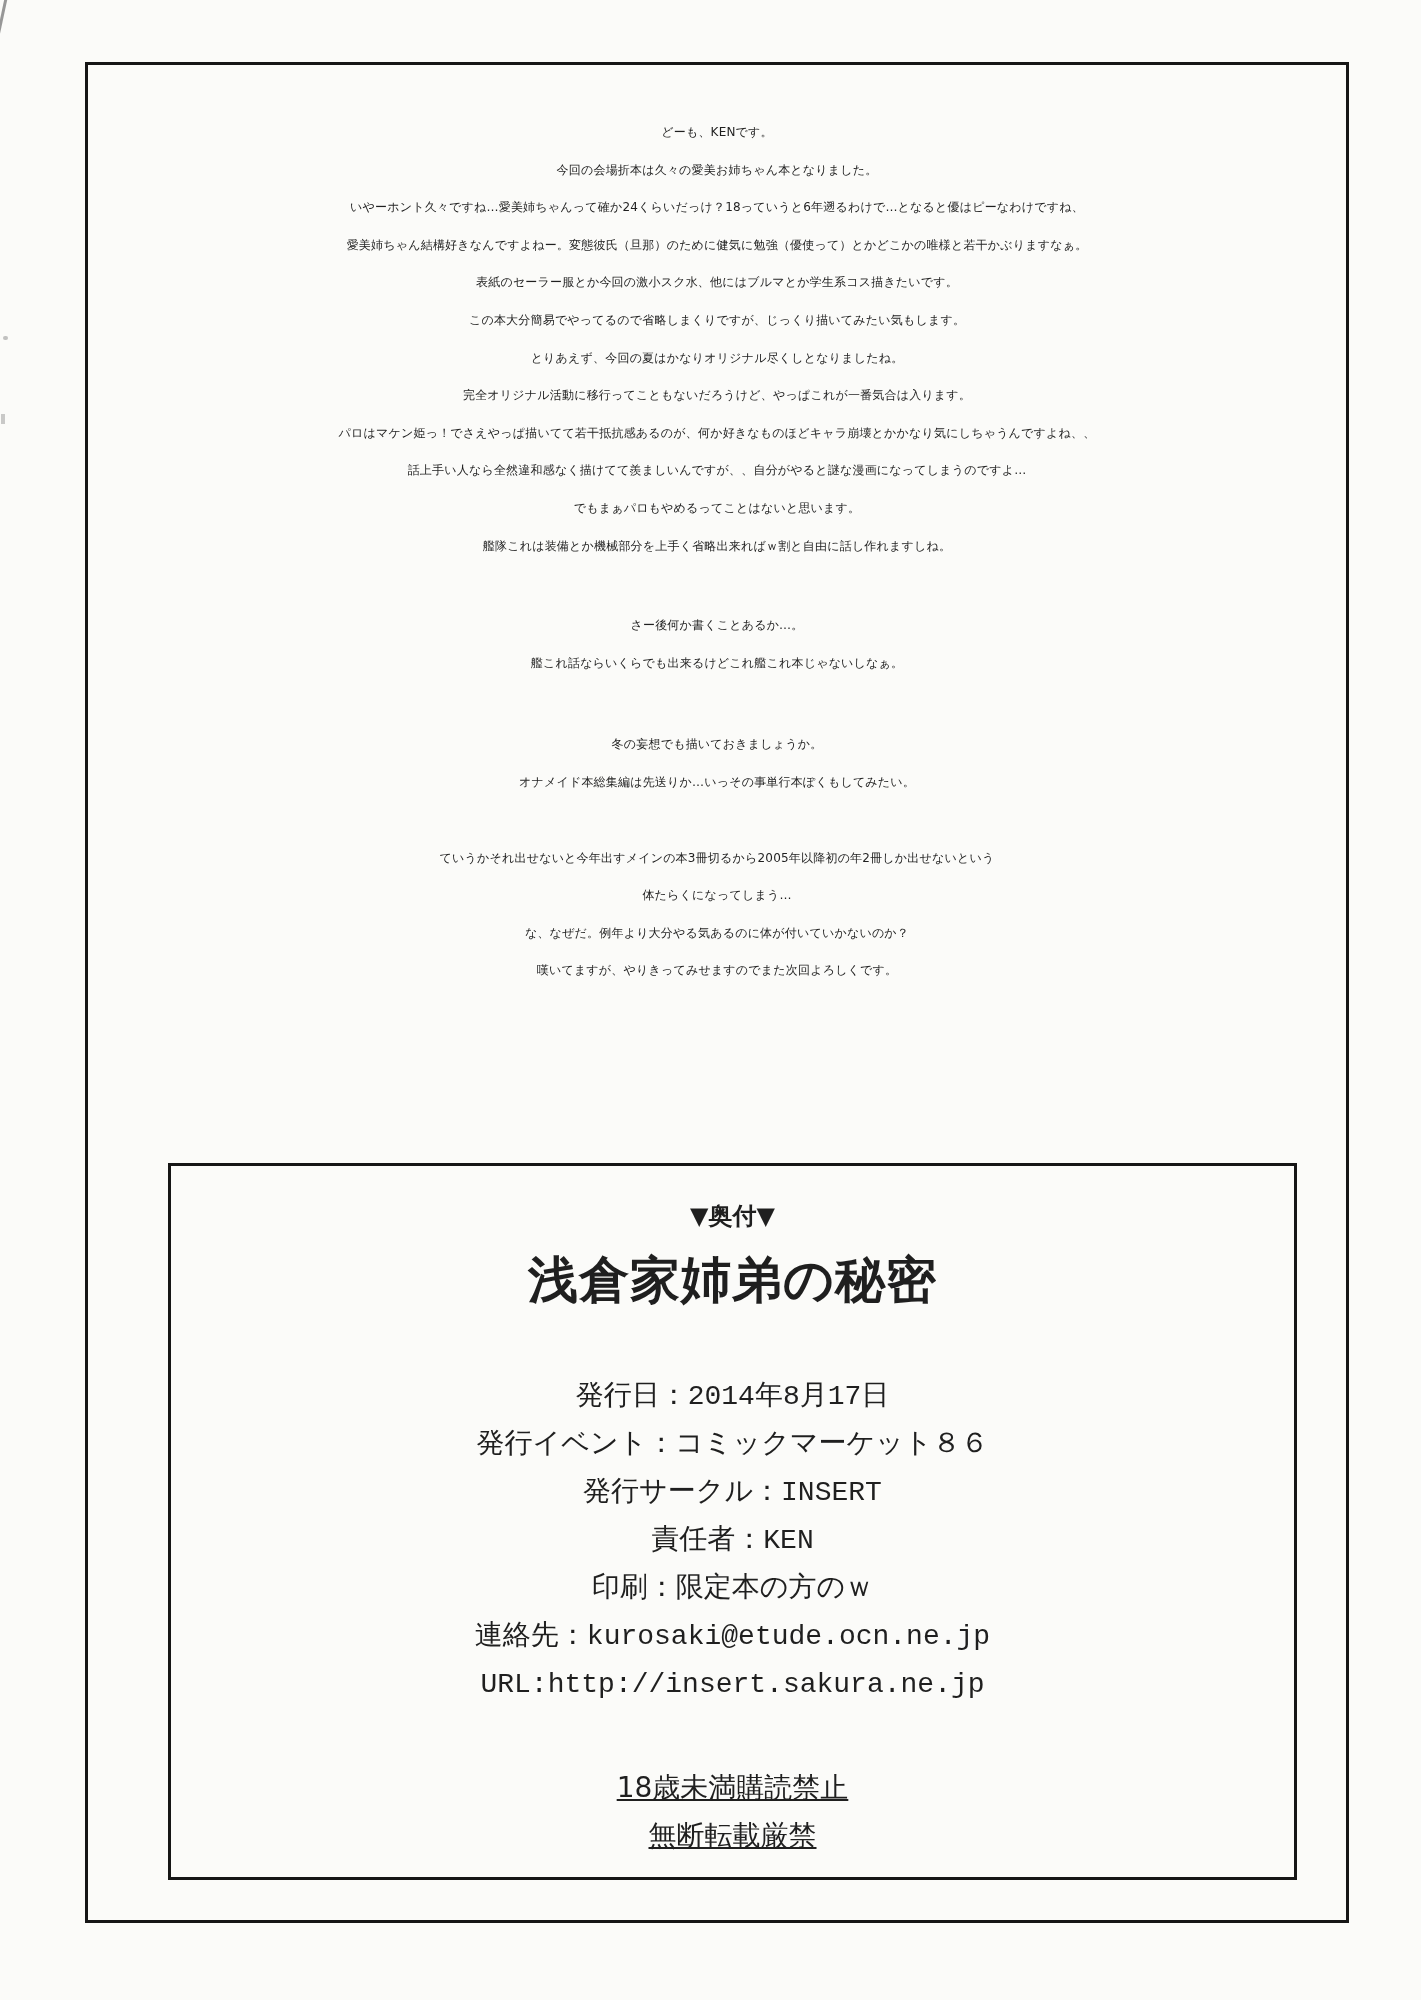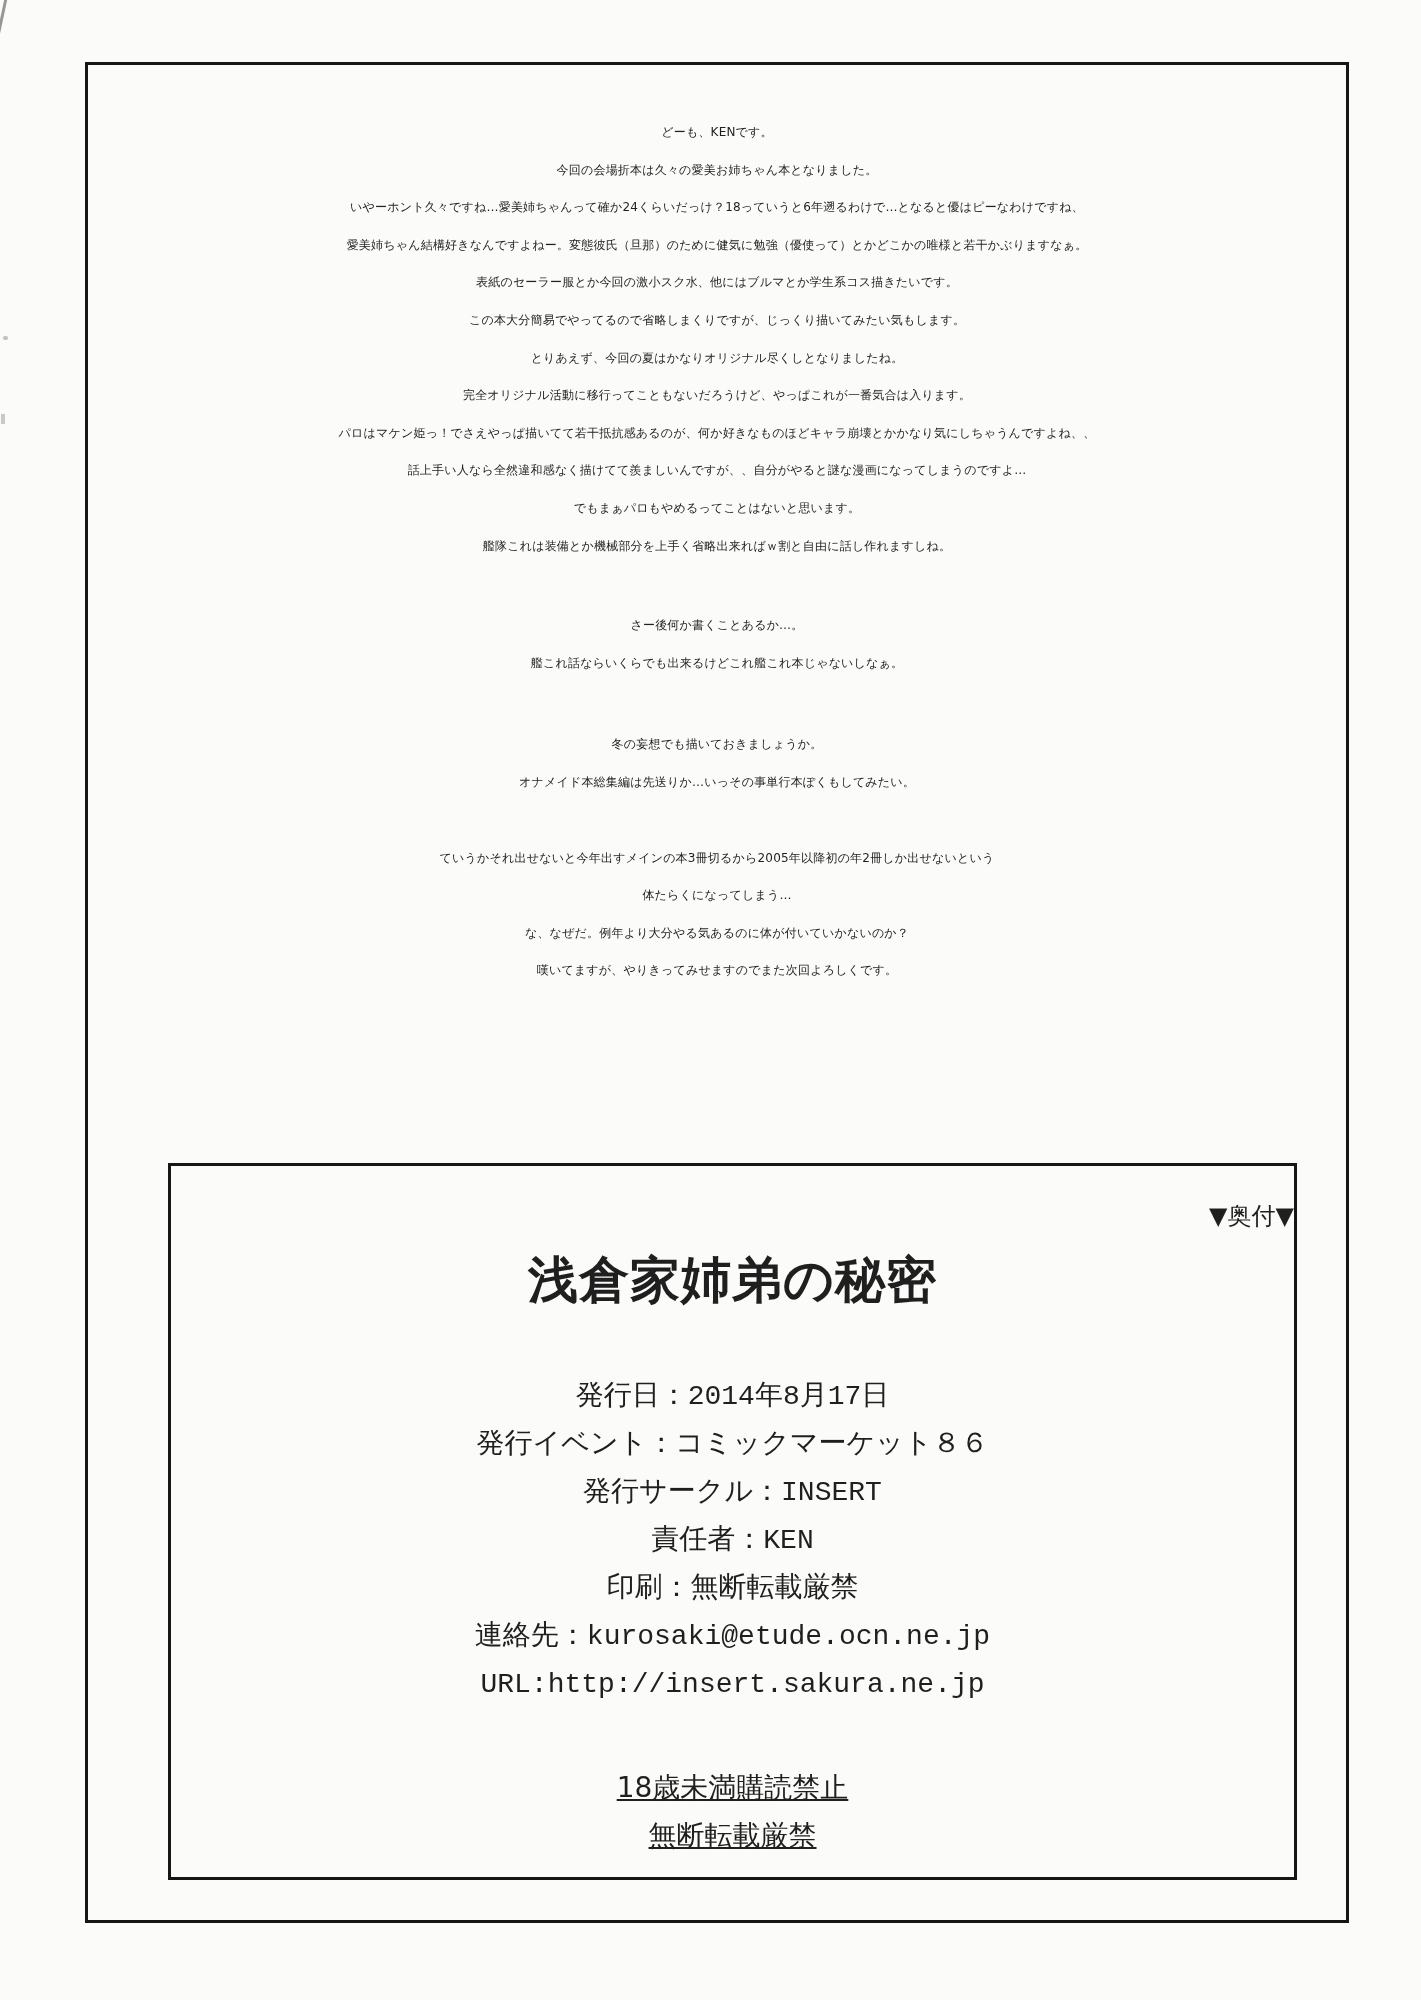--- a/index.html
+++ b/index.html
@@ -48,22 +48,21 @@
     left: 80px; top: 1098px;
     width: 1123px; height: 711px;
     border: 3px solid #161616;
     box-sizing: content-box;
     text-align: center;
   }
   .colophon-mark {
     margin-top: 34px;
     font-size: 24px;
     line-height: 32px;
-    font-weight: 400;
-    text-align: right;
+    font-weight: 700;
   }
   .colophon-title {
     margin-top: 18px;
     font-size: 50px;
     line-height: 60px;
     font-weight: 700;
     letter-spacing: 1px;
   }
   .colophon-details { margin-top: 63px; font-family: Liberation Mono, monospace; }
   .colophon-details .row {
@@ -130,21 +129,21 @@
 
   <div class="colophon-box">
     <div class="colophon-mark">▼奥付▼</div>
     <div class="colophon-title">浅倉家姉弟の秘密</div>
 
     <div class="colophon-details">
       <div class="row">発行日：2014年8月17日</div>
       <div class="row">発行イベント：コミックマーケット８６</div>
       <div class="row">発行サークル：INSERT</div>
       <div class="row">責任者：KEN</div>
-      <div class="row">印刷：無断転載厳禁</div>
+      <div class="row">印刷：限定本の方のｗ</div>
       <div class="row">連絡先：kurosaki@etude.ocn.ne.jp</div>
       <div class="row">URL:http://insert.sakura.ne.jp</div>
     </div>
 
     <div class="colophon-notices">
       <div class="row">18歳未満購読禁止</div>
       <div class="row">無断転載厳禁</div>
     </div>
   </div>
 

